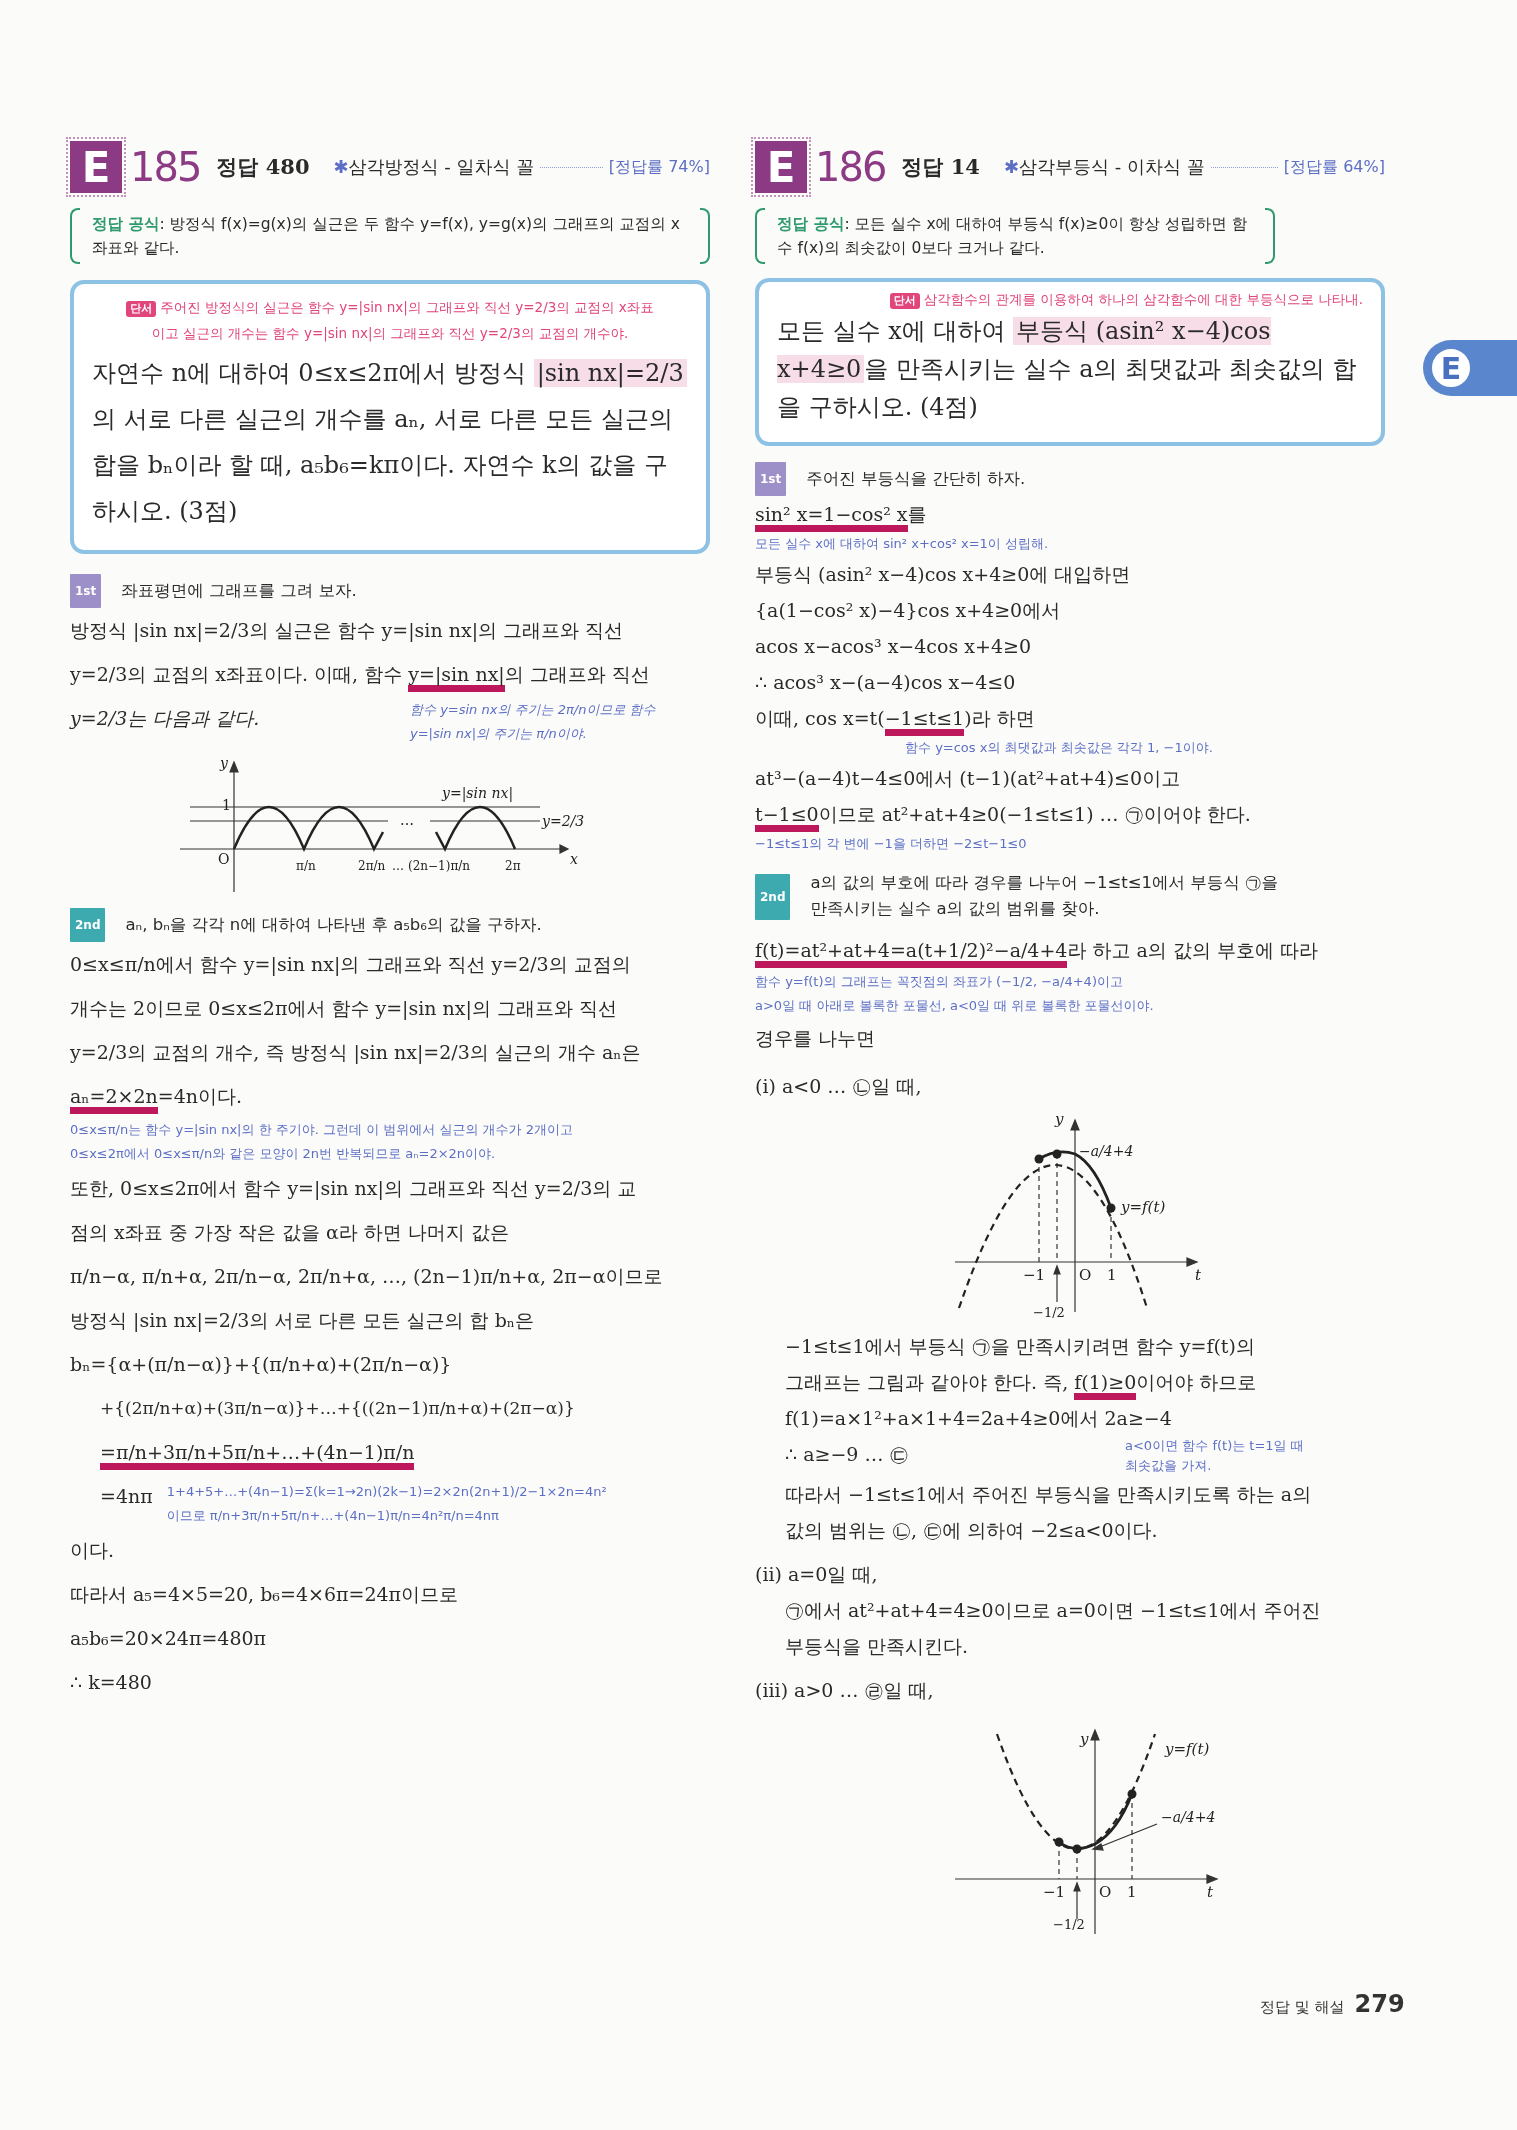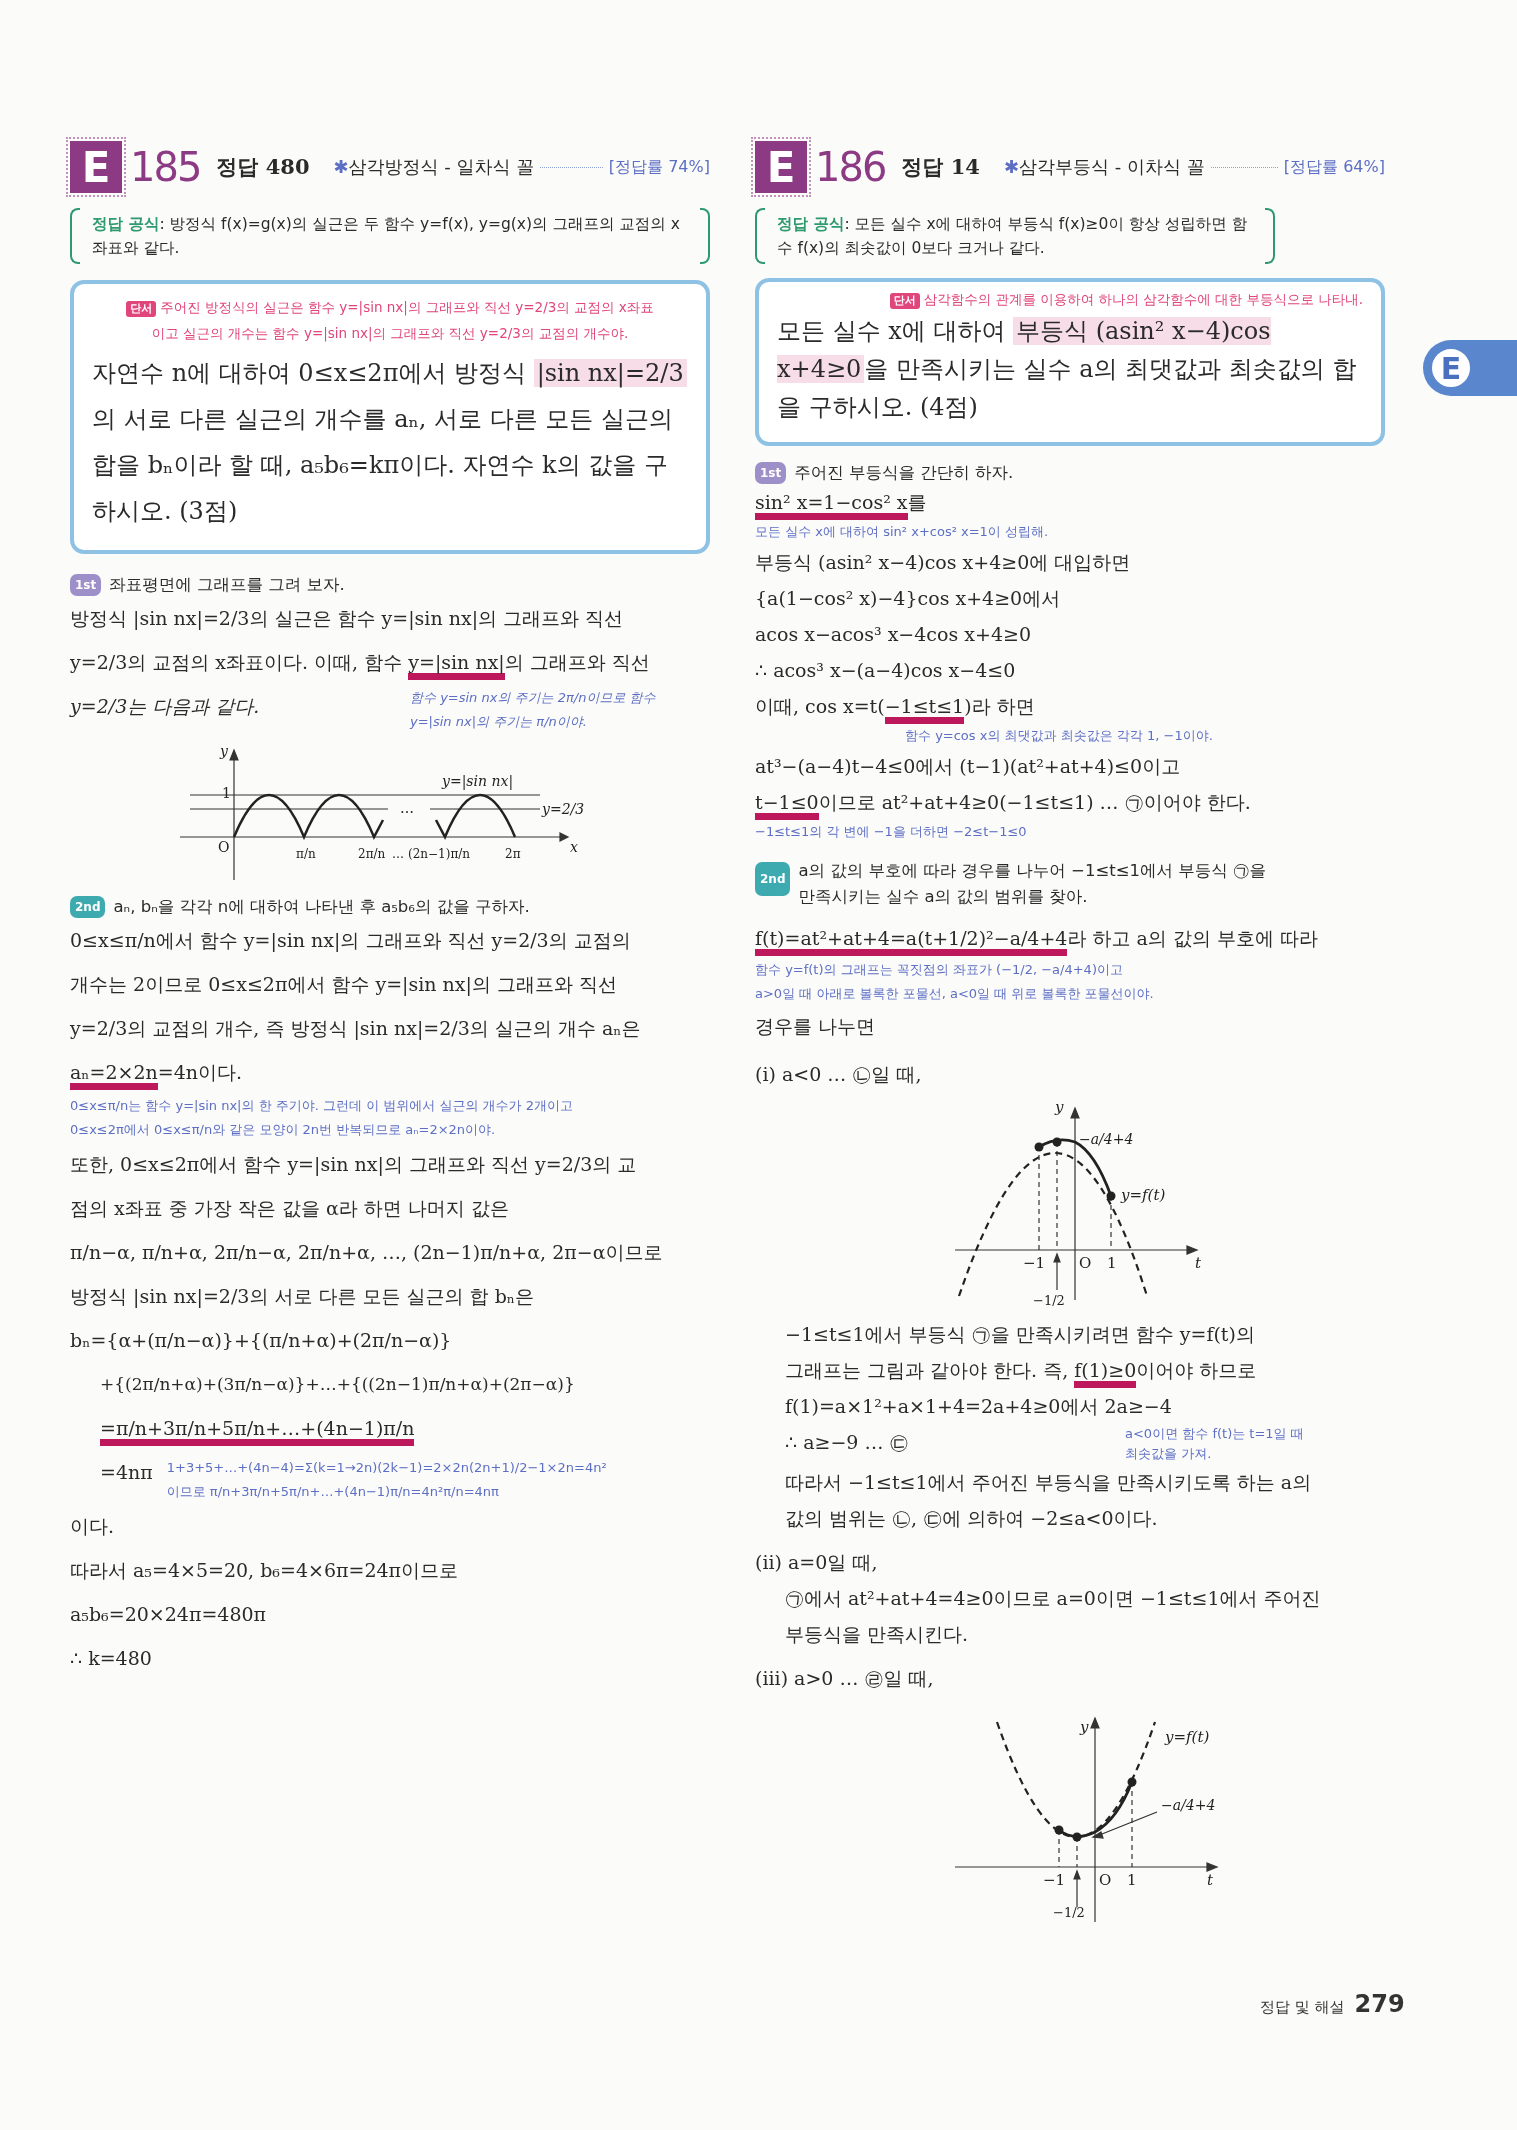--- a/index.html
+++ b/index.html
@@ -25,21 +25,21 @@
   .formula::after { right: 0; border-left: none; border-radius: 0 8px 8px 0; }
   .formula .lbl { color: #2e9a6e; font-weight: bold; }
 
   .qbox { margin-top: 16px; border: 4px solid #8ec2e4; border-radius: 14px; background: #fff; padding: 10px 18px 16px; }
   .hint { font-family: "DejaVu Sans", sans-serif; color: #e0457b; font-size: 13.5px; line-height: 26px; text-align: center; }
   .hint-tag { display: inline-block; background: #e0457b; color: #fff; font-weight: bold; font-size: 11px; padding: 0 4px; border-radius: 3px; margin-right: 4px; line-height: 16px; }
   .qtext { font-size: 24px; line-height: 46px; margin-top: 4px; }
   .hl { background: #f6dde7; padding: 0 3px; }
 
   .step { display: flex; align-items: center; margin-top: 20px; font-family: "DejaVu Sans", sans-serif; font-size: 16.5px; }
-  .step-tag { display: inline-block; color: #fff; font-weight: bold; font-size: 12px; padding: 4px 5px; border-radius: 7px; margin-right: 8px; }
+  .step-tag { display: inline-block; color: #fff; font-weight: bold; font-size: 12px; padding: 10px 5px; border-radius: 1px; margin-right: 20px; }
   .tag-1st { background: #9d8fc7; }
   .tag-2nd { background: #3daab0; }
   .body { font-size: 19px; line-height: 44px; }
   .note { font-family: "DejaVu Sans", sans-serif; font-size: 13px; color: #5d6fc4; line-height: 24px; }
   .ul { border-bottom: 7px solid #be185d; }
   .indent { padding-left: 30px; }
   .fig { display: block; margin: 6px 0; }
 
   .side-tab { position: absolute; left: 1423px; top: 340px; width: 94px; height: 56px; background: #5a86cd; border-radius: 28px 0 0 28px; }
   .side-tab .circle { position: absolute; left: 6px; top: 6px; width: 44px; height: 44px; border-radius: 50%; background: #fff; border: 3px solid #5a86cd; color: #4a70c0; font-family: "DejaVu Sans", sans-serif; font-weight: bold; font-size: 30px; display: flex; align-items: center; justify-content: center; }
@@ -138,21 +138,21 @@
     <div>또한, 0≤x≤2π에서 함수 y=|sin nx|의 그래프와 직선 y=2/3의 교</div>
     <div>점의 x좌표 중 가장 작은 값을 α라 하면 나머지 값은</div>
     <div>π/n−α, π/n+α, 2π/n−α, 2π/n+α, …, (2n−1)π/n+α, 2π−α이므로</div>
     <div>방정식 |sin nx|=2/3의 서로 다른 모든 실근의 합 bₙ은</div>
     <div>bₙ={α+(π/n−α)}+{(π/n+α)+(2π/n−α)}</div>
     <div class="indent" style="font-size:17px;">+{(2π/n+α)+(3π/n−α)}+…+{((2n−1)π/n+α)+(2π−α)}</div>
     <div class="indent"><span class="ul">=π/n+3π/n+5π/n+…+(4n−1)π/n</span></div>
     <div style="display:flex; align-items:flex-start;">
       <div class="indent">=4nπ</div>
       <div style="margin-left:14px; line-height:26px; padding-top:6px;">
-        <div class="note">1+3+5+…+(4n−4)=Σ(k=1→2n)(2k−1)=2×2n(2n+1)/2−1×2n=4n²</div>
+        <div class="note">1+4+5+…+(4n−1)=Σ(k=1→2n)(2k−1)=2×2n(2n+1)/2−1×2n=4n²</div>
         <div class="note">이므로 π/n+3π/n+5π/n+…+(4n−1)π/n=4n²π/n=4nπ</div>
       </div>
     </div>
     <div>이다.</div>
     <div>따라서 a₅=4×5=20, b₆=4×6π=24π이므로</div>
     <div>a₅b₆=20×24π=480π</div>
     <div>∴ k=480</div>
   </div>
 </div>
 

